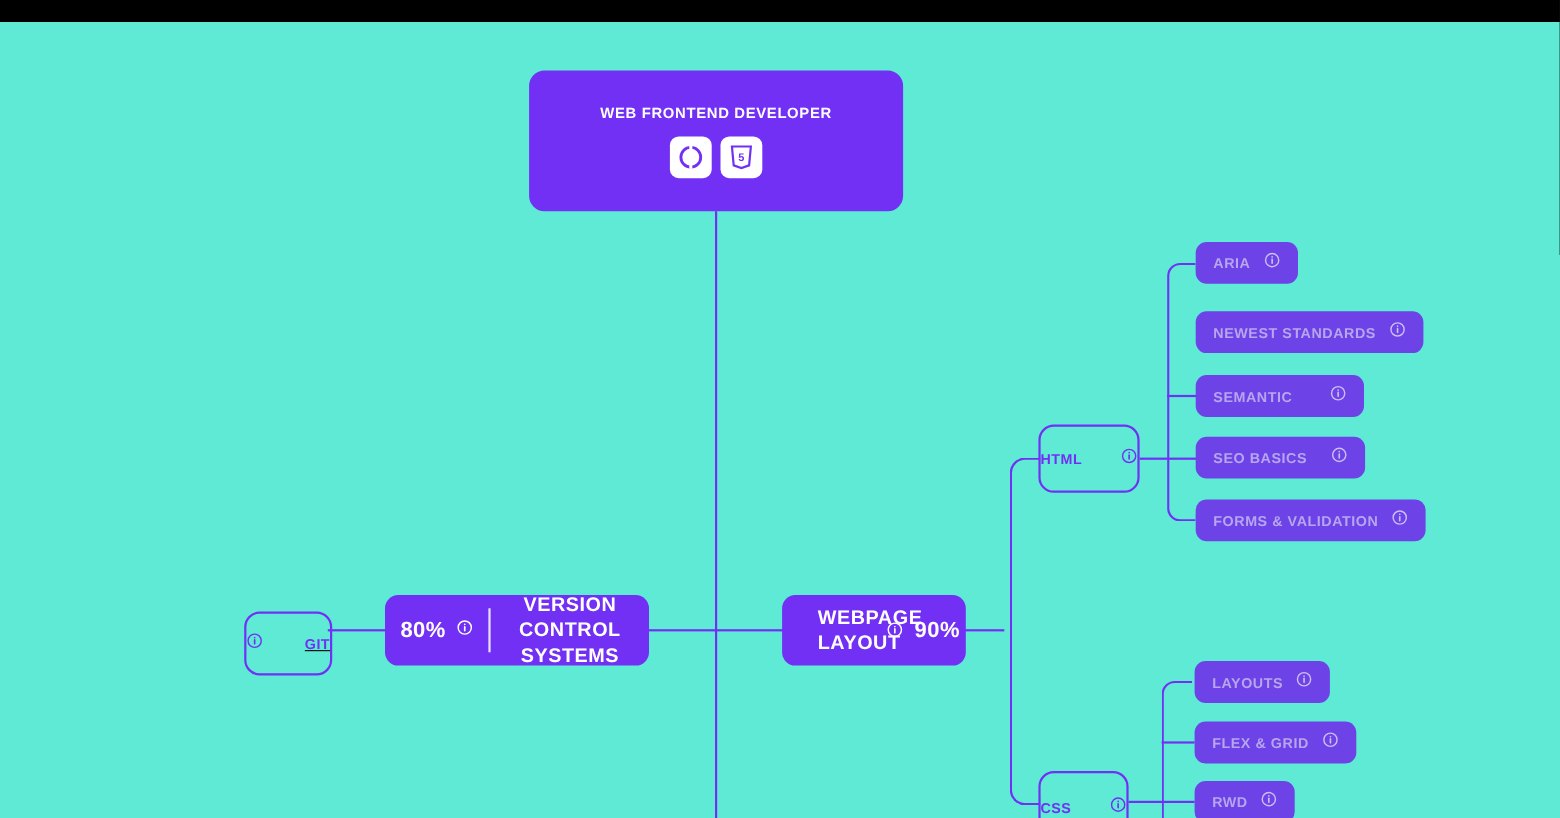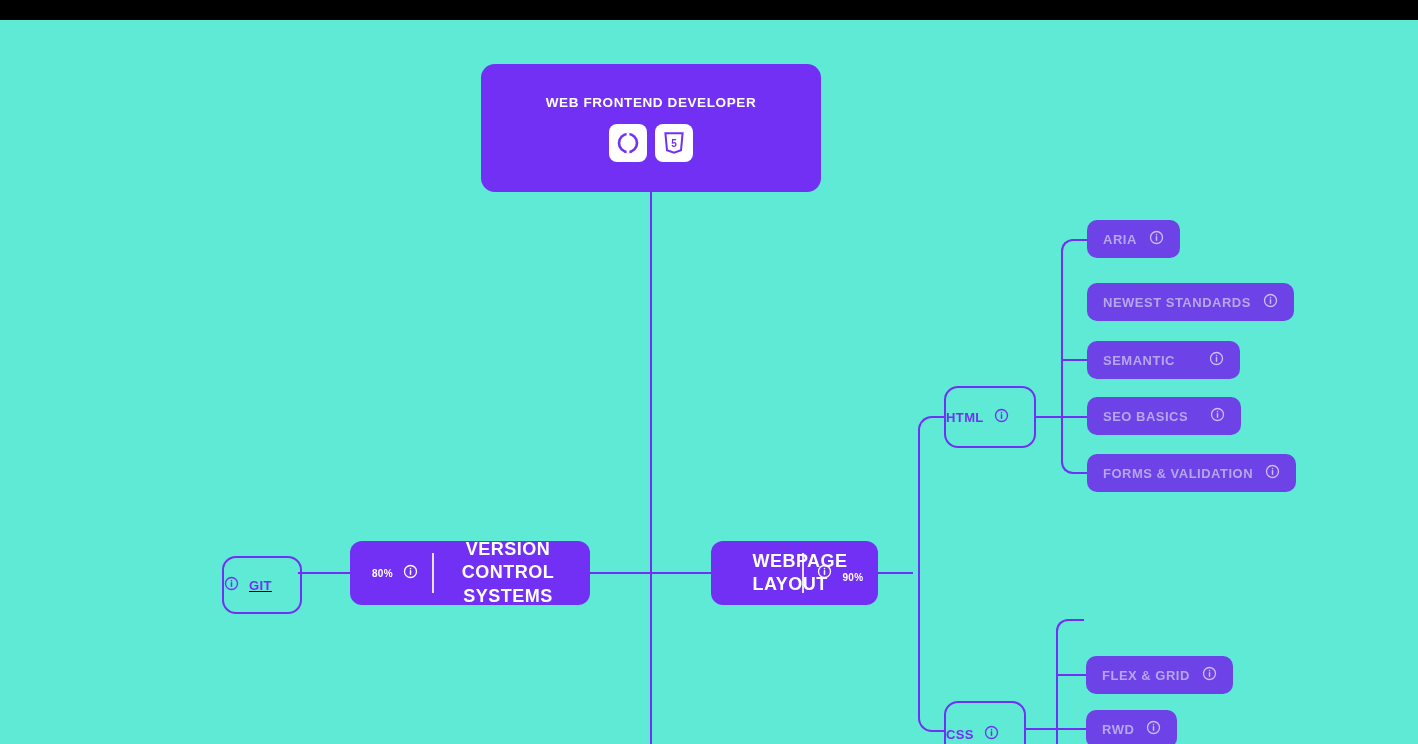--- a/index.html
+++ b/index.html
@@ -52,29 +52,29 @@
     background:#7230f5;
     border-radius:12px;
     color:#fff;
     justify-content:center;
     gap:0;
   }
   .mid-label {
     font-size:18px; font-weight:bold; letter-spacing:0.5px;
     text-align:center; line-height:1.3; color:#fff;
   }
-  .mid-pct { font-size:10px; font-weight:bold; color:#fff; letter-spacing:0.4px; }
+  .mid-pct { font-size:20px; font-weight:bold; color:#fff; letter-spacing:0.4px; }
   .vdiv { width:2px; background:rgba(255,255,255,.85); align-self:stretch; margin:12px 0; }
 
   
   .outline {
     background:transparent;
     border:2px solid #7230f5;
     border-radius:14px;
-    justify-content:flex-start;
+    justify-content:space-between;
     gap:10px;
   }
   .outline-label {
     color:#7230f5; font-size:13px; font-weight:bold; letter-spacing:0.4px;
   }
 
   
   .leaf {
     background:#6d42e6;
     border-radius:10px;
@@ -244,20 +244,30 @@
     <span class="leaf-label">FORMS &amp; VALIDATION</span>
     <span class="info info-light">
       <svg width="15" height="15" viewBox="0 0 16 16">
           <circle cx="8" cy="8" r="6.4"></circle>
           <line class="dot" x1="8" y1="4.8" x2="8" y2="5"></line>
           <line class="stem" x1="8" y1="7.2" x2="8" y2="11"></line>
         </svg>
     </span>
   </div>
 
+  <div class="node leaf" style="left:1086px; top:581px;">
+    <span class="leaf-label">LAYOUTS</span>
+    <span class="info info-light">
+      <svg width="15" height="15" viewBox="0 0 16 16">
+          <circle cx="8" cy="8" r="6.4"></circle>
+          <line class="dot" x1="8" y1="4.8" x2="8" y2="5"></line>
+          <line class="stem" x1="8" y1="7.2" x2="8" y2="11"></line>
+        </svg>
+    </span>
+  </div>
 
   <div class="node leaf" style="left:1086px; top:636px;">
     <span class="leaf-label">FLEX &amp; GRID</span>
     <span class="info info-light">
       <svg width="15" height="15" viewBox="0 0 16 16">
           <circle cx="8" cy="8" r="6.4"></circle>
           <line class="dot" x1="8" y1="4.8" x2="8" y2="5"></line>
           <line class="stem" x1="8" y1="7.2" x2="8" y2="11"></line>
         </svg>
     </span>

